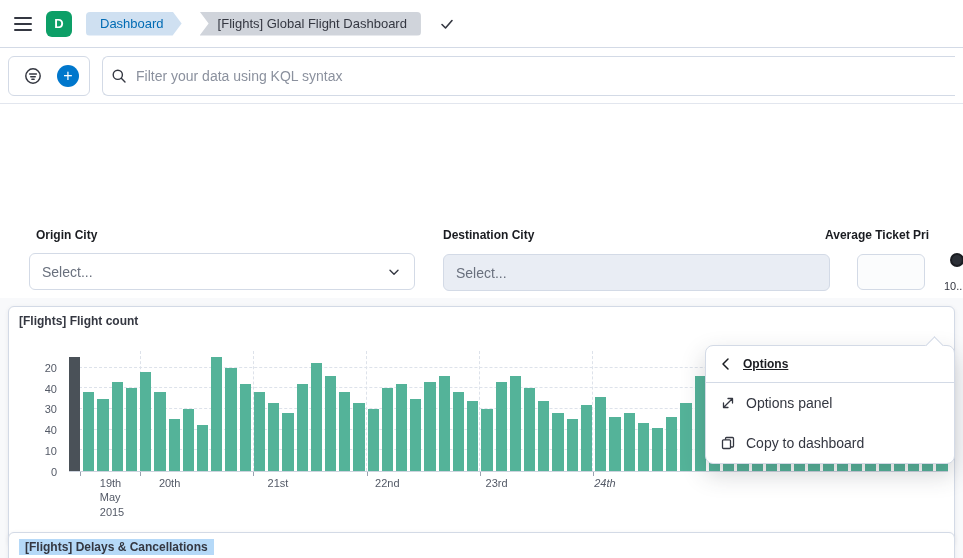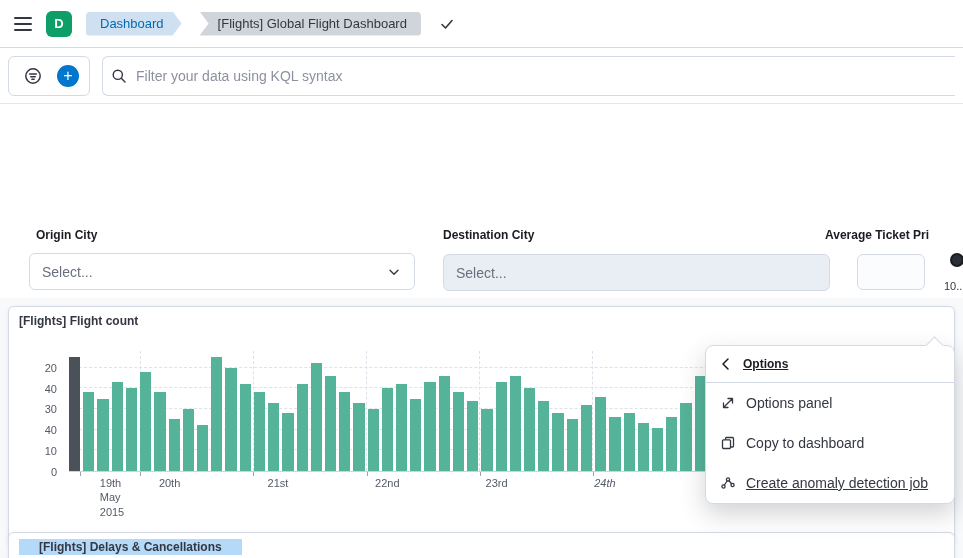--- a/index.html
+++ b/index.html
@@ -94,21 +94,21 @@
   
   .main { position:absolute; top:298px; left:0; right:0; bottom:0; background:#f8f9fb; }
   .panel {
     position:absolute; left:8px; width:947px; background:#fff;
     border:1px solid #d3dae6; border-radius:6px;
     box-shadow:0 1px 4px rgba(52,55,65,.08);
   }
   .panel-1 { top:8px; height:240px; }
   .panel-2 { top:234px; height:60px; }
   .panel-title { font-size:12px; font-weight:bold; color:#343741; padding:7px 10px; white-space:nowrap; }
-  .panel-title .hl { background:#b5d9f8; padding:1px 20px; }
+  .panel-title .hl { background:#b5d9f8; padding:1px 6px; }
 
   
   .plot { position:absolute; left:60px; right:6px; top:44px; height:121px; border-bottom:1px solid #cdd3de; }
   .bars { position:absolute; left:0; right:0; top:0; bottom:0; display:flex; align-items:flex-end; gap:3px; }
   .bar { flex:1; background:#54b399; }
   .hgrid { position:absolute; left:0; right:0; border-top:1px dashed #dde2ea; }
   .vgrid { position:absolute; top:0; bottom:0; border-left:1px dashed #dde2ea; }
   .ylabels { position:absolute; left:0; width:52px; top:44px; height:121px; }
   .ylab { position:absolute; right:4px; transform:translateY(50%); font-size:11px; color:#535966; }
   .xlabels { position:absolute; left:60px; right:6px; top:169px; height:40px;margin-left:32px; }
@@ -356,24 +356,13 @@
   <div class="menu-item">
     <span>
       <svg width="16" height="16" viewBox="0 0 16 16" fill="none" stroke="#343741" stroke-width="1.3" stroke-linejoin="round">
           <rect x="5.5" y="2.5" width="8" height="9.5" rx="1"></rect>
           <rect x="2.5" y="4.8" width="8" height="8.7" rx="1" fill="#fff"></rect>
         </svg>
     </span>
     <span class="mi-label">Copy to dashboard</span>
   </div>
 
-  <div class="menu-item hovered">
-    <span>
-      <svg width="16" height="16" viewBox="0 0 16 16" fill="none" stroke="#343741" stroke-width="1.3" stroke-linecap="round">
-          <circle cx="3.5" cy="11.5" r="1.6"></circle>
-          <circle cx="8" cy="4.5" r="1.6"></circle>
-          <circle cx="12.5" cy="10" r="1.6"></circle>
-          <path d="M4.4 10 L7.1 6 M9 5.7 L11.6 8.7"></path>
-        </svg>
-    </span>
-    <span class="mi-label">Create anomaly detection job</span>
-  </div>
 </div>
 
 </body></html>

